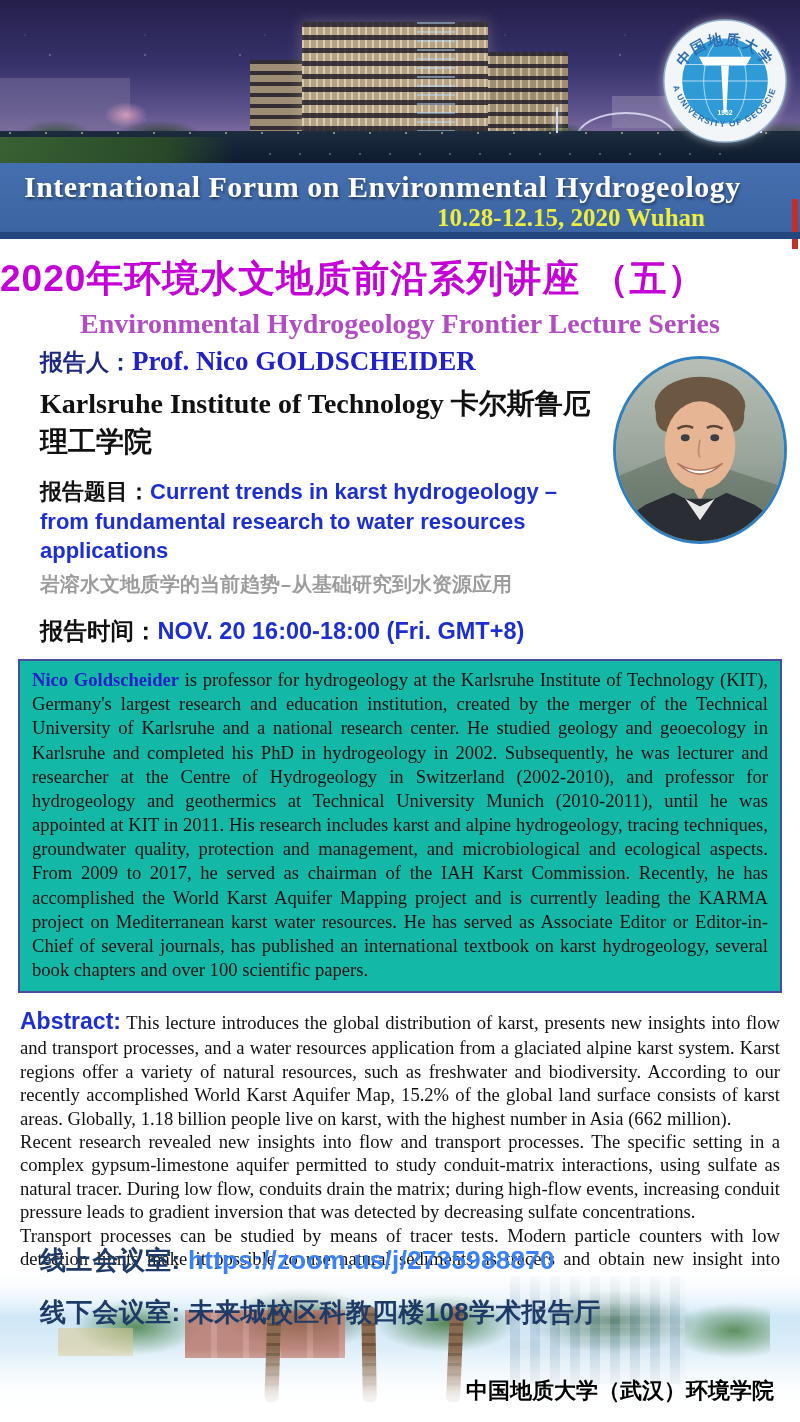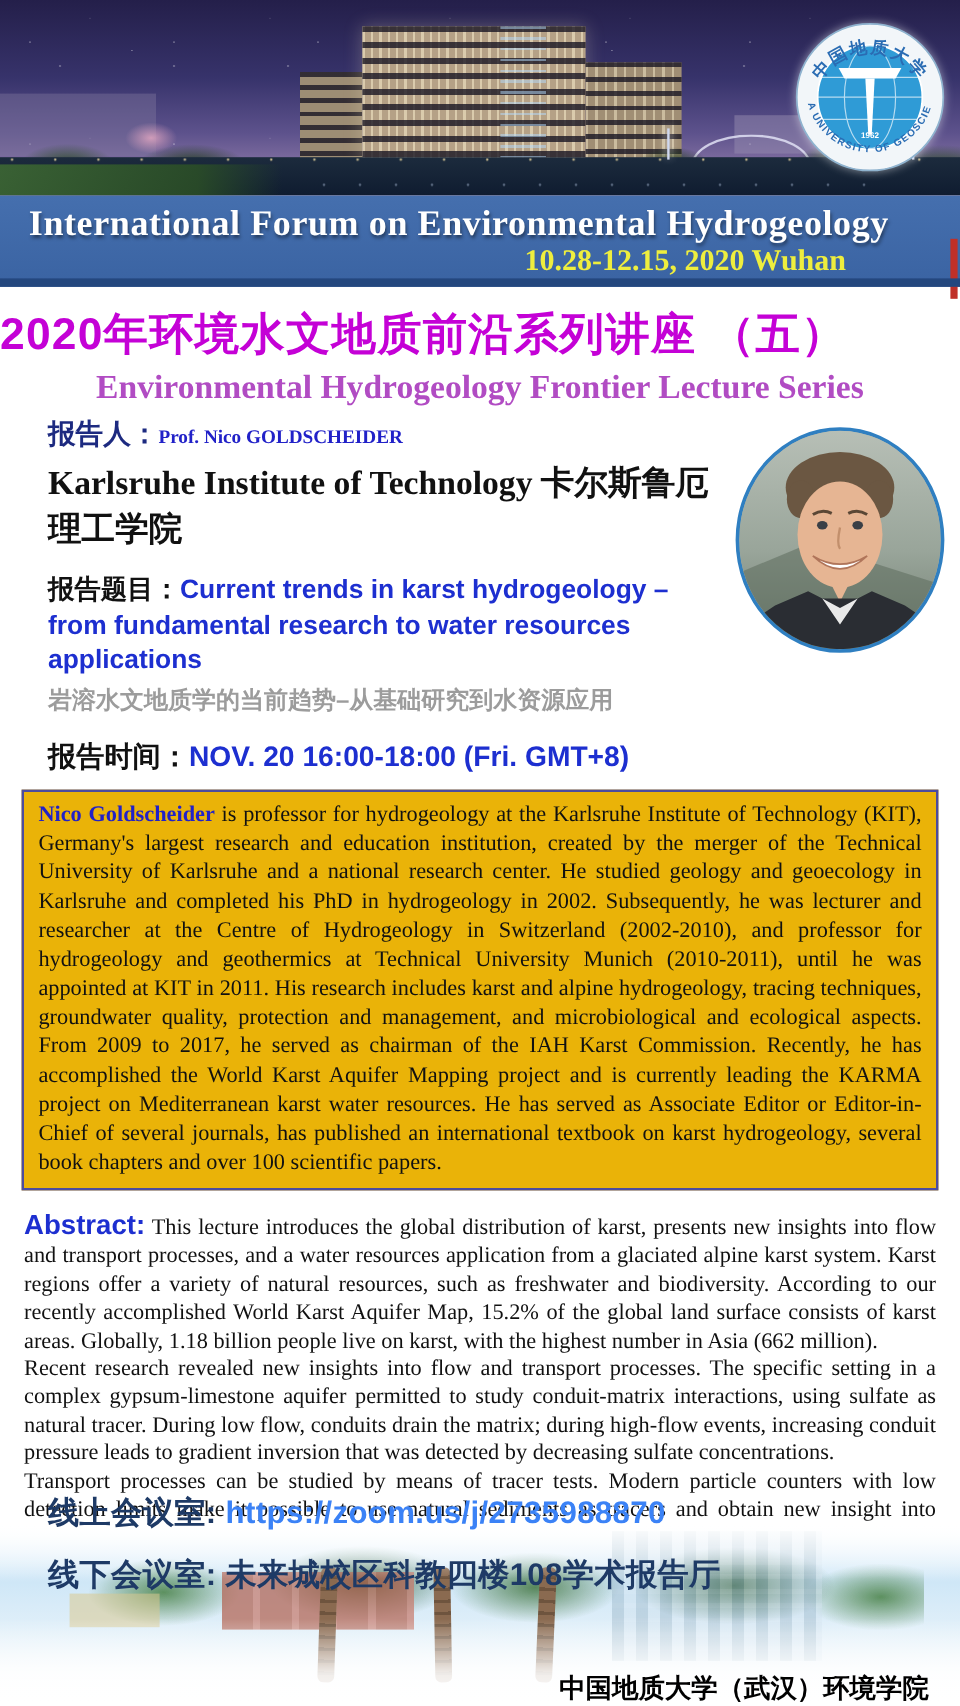--- a/index.html
+++ b/index.html
@@ -74,35 +74,35 @@
   
   .cn-title{margin:15px 0 4px;text-align:left;font-size:37px;font-weight:bold;color:#c401d6;letter-spacing:1px;}
   .en-title{margin:2px 0 4px;text-align:center;font-family:"Liberation Serif",serif;
     font-size:28px;font-weight:bold;color:#b14cc3;}
 
   
   .speaker-row{display:flex;padding-left:40px;margin-top:4px;}
   .speaker-info{width:560px;}
   .sline1{margin:2px 0 0;font-size:23px;}
   .lbl-navy{font-weight:bold;color:#1d2a80;}
-  .sp-name{font-family:"Liberation Serif",serif;font-weight:bold;font-size:16px;color:#2121c8;}
+  .sp-name{font-family:"Liberation Serif",serif;font-weight:bold;font-size:27px;color:#2121c8;}
   .affil{margin:7px 0 0;font-family:"Liberation Serif",serif;font-weight:bold;font-size:28px;color:#111;}
   .topic{margin:16px 0 0;font-size:22px;font-weight:bold;line-height:1.35;}
   .lbl-black{color:#111;}
   .topic-text{color:#1d2fd0;}
-  .topic-cn{margin:5px 0 0;font-size:20px;font-weight:bold;color:#9c9c9c;}
+  .topic-cn{margin:5px 0 0;font-size:20px;font-weight:bold;color:#9c9c9c;font-family:Liberation Mono, monospace;}
   .time{margin:17px 0 0;font-size:23.5px;font-weight:bold;}
   .time-text{color:#1d2fd0;}
   .portrait-wrap{flex:1;display:flex;justify-content:center;}
   .portrait{width:168px;height:182px;margin-top:12px;border:3px solid #2f7fc1;border-radius:50%;
     overflow:hidden;background:#a9b2a8;}
   .portrait svg{display:block;width:100%;height:100%;}
 
   
-  .bio-box{margin:12px 18px 0;border:2px solid #4c4c9e;background:#eab308;
+  .bio-box{margin:12px 18px 0;border:2px solid #4c4c9e;background:#14b8a6;
     padding:7px 12px 9px;box-sizing:border-box;}
   .bio-box p{margin:0;font-family:"Liberation Serif",serif;font-size:18.6px;line-height:1.3;
     color:#111;text-align:justify;}
   .bio-name{font-weight:bold;color:#2121c8;}
 
   
   .abstract{margin:14px 20px 0;}
   .abstract p{margin:0;font-family:"Liberation Serif",serif;font-size:18.6px;line-height:1.26;
     color:#111;text-align:justify;}
   .ab-label{font-family:"Liberation Sans",sans-serif;font-weight:bold;font-size:23px;color:#1d2fd0;}
@@ -133,21 +133,21 @@
   .trunk.t1{left:266px;transform:rotate(2deg);}
   .trunk.t2{left:362px;transform:rotate(-1deg);}
   .trunk.t3{left:448px;transform:rotate(2.5deg);}
   .campus-fade{position:absolute;inset:0;
     background:
       radial-gradient(120% 105% at 50% 38%, transparent 52%, rgba(255,255,255,.92) 96%),
       linear-gradient(180deg, rgba(255,255,255,.96) 0%, rgba(255,255,255,0) 30%, rgba(255,255,255,0) 52%, rgba(255,255,255,.88) 82%, #ffffff 100%);}
   .meet{position:absolute;left:40px;top:5px;z-index:3;}
   .meet p{margin:0 0 17px;font-size:26px;font-weight:bold;color:#1e3a66;letter-spacing:.3px;}
   .meet .url{color:#3b82f6;}
-  .footer-org{position:absolute;right:26px;bottom:0;z-index:3;font-size:22px;font-weight:bold;color:#000;}
+  .footer-org{position:absolute;right:26px;bottom:16px;z-index:3;font-size:22px;font-weight:bold;color:#000;}
 </style>
 </head>
 <body>
 
 <div class="poster">
 
   <div class="hero">
     <div class="stars"></div>
     <div class="bld-far"></div>
     <div class="bld-far2"></div>

